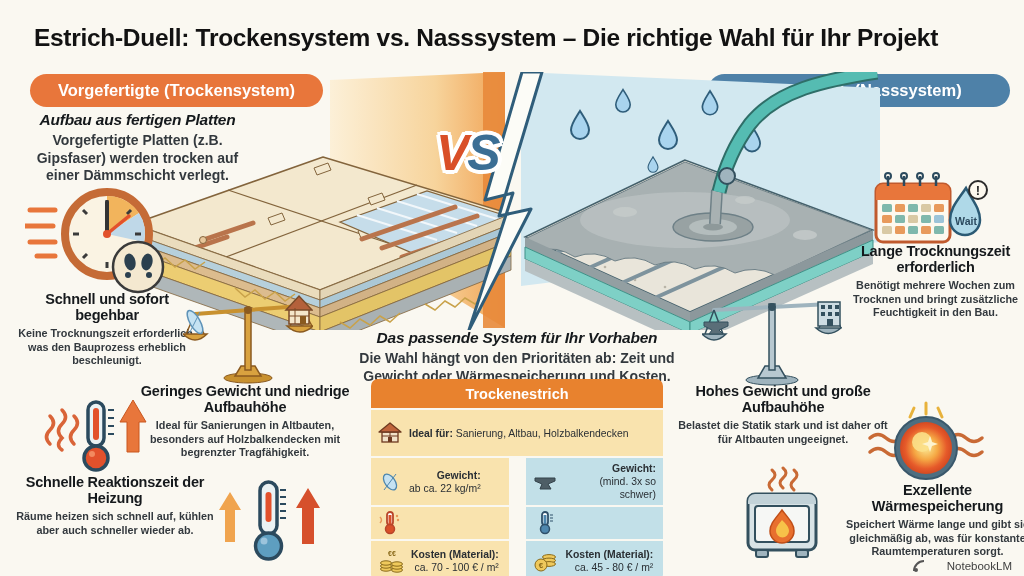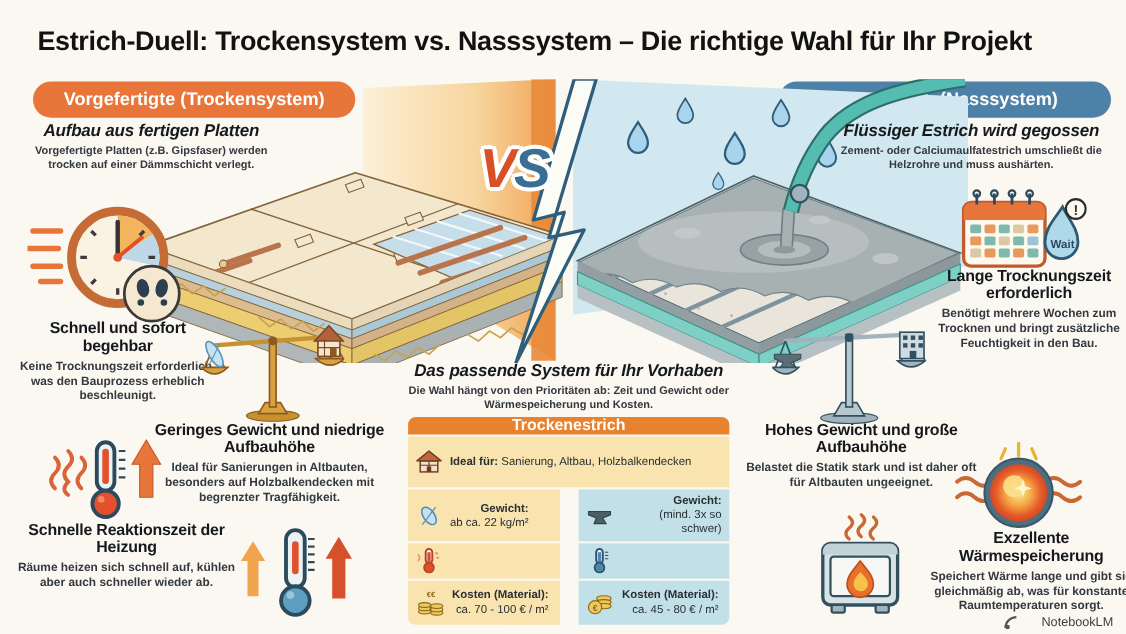--- a/index.html
+++ b/index.html
@@ -9,27 +9,27 @@
   .title { position:absolute; left:34px; top:24px; width:980px; font-size:24.5px; font-weight:bold; letter-spacing:-0.3px; color:#121212; }
   .pill { position:absolute; height:33px; border-radius:17px; color:#fff; font-weight:bold; font-size:16.5px; display:flex; align-items:center; justify-content:center; }
   .pill-left  { left:30px;  top:74px; width:293px; background:#E8763B; }
   .pill-right { left:708px; top:74px; width:302px; background:#4E81A8; }
   .illu { position:absolute; left:125px; top:72px; width:755px; height:258px; }
   .vs { position:absolute; left:436px; top:124px; font-size:50px; font-weight:bold; font-style:italic; letter-spacing:-2px;
         text-shadow:-3px -3px 0 #fff, 3px -3px 0 #fff, -3px 3px 0 #fff, 3px 3px 0 #fff, 0 4px 0 #fff, 0 -4px 0 #fff, 4px 0 0 #fff, -4px 0 0 #fff; z-index:5; }
   .vs .v { color:#D94F28; } .vs .s { color:#3B6E94; }
   .hgroup { position:absolute; text-align:center; z-index:4; }
   .h2 { font-weight:bold; font-size:15.5px; line-height:1.1; color:#15191C; letter-spacing:-0.2px;font-style:italic; }
-  .sub { font-size:10px; font-weight:bold; line-height:1.25; margin-top:4px; color:#33393E; }
+  .sub { font-size:14px; font-weight:bold; line-height:1.25; margin-top:4px; color:#33393E; }
   .ft { position:absolute; text-align:center; z-index:4; }
   .ft-t { font-weight:bold; font-size:14.5px; line-height:1.12; color:#15191C; letter-spacing:-0.2px; }
   .ft-b { font-size:10.8px; font-weight:bold; line-height:1.24; margin-top:4px; color:#33393E; }
   .icon { position:absolute; z-index:6; }
   .cmp { position:absolute; left:371px; top:379px; width:292px; z-index:6; }
-  .cmp-head { display:flex; gap:3px;flex-direction:column; }
+  .cmp-head { display:flex; gap:3px; }
   .ch { flex:1; height:29px; border-radius:7px 7px 0 0; display:flex; align-items:center; justify-content:center; color:#fff; font-weight:bold; font-size:14.5px; }
   .ch-orange { background:#E8822E; } .ch-blue { background:#4E87AE; }
   .cmp-row { display:flex; gap:17px; margin-top:2px;text-align:right; }
   .cell { flex:1; display:flex; align-items:center; gap:7px; padding:4px 7px; font-size:10.4px; line-height:1.25; color:#2A2F34; }
   .cell-l { background:#F9E3AE; } .cell-r { background:#C2E0E8; }
   .cmp-row:last-child .cell-l { border-radius:0 0 0 7px; }
   .cmp-row:last-child .cell-r { border-radius:0 0 7px 0; }
   .cell .lbl { font-weight:bold; }
   .cell svg { flex:0 0 auto; }
   .footer { position:absolute; right:12px; bottom:3px; display:flex; align-items:center; gap:21px; font-size:11.5px; color:#3F3F3F; z-index:7; }
@@ -245,24 +245,20 @@
     <circle cx="56" cy="63" r="3.5" fill="#9CC4DC"></circle>
     <g stroke="#2B4A5E" stroke-width="2">
         <line x1="72" y1="12" x2="78" y2="12"></line>
         <line x1="72" y1="19" x2="78" y2="19"></line>
         <line x1="72" y1="26" x2="78" y2="26"></line>
         <line x1="72" y1="33" x2="78" y2="33"></line>
         <line x1="72" y1="40" x2="78" y2="40"></line>
       </g>
   </svg>
 
-  <div class="hgroup" style="left:752px;top:111px;width:262px">
-    <div class="h2">Flüssiger Estrich wird gegossen</div>
-    <div class="sub">Zement- oder Calciumaulfatestrich umschließt die Helzrohre und muss aushärten.</div>
-  </div>
 
   <svg class="icon" style="left:870px;top:170px" width="118" height="78" viewBox="0 0 118 78">
     <rect x="6" y="14" width="74" height="58" rx="7" fill="#FDF9EF" stroke="#C05A2E" stroke-width="3"></rect>
     <path d="M6,21 a7,7 0 0 1 7,-7 h60 a7,7 0 0 1 7,7 v9 h-74 Z" fill="#E8763B"></path>
     <g stroke="#2B4A5E" stroke-width="2.5">
         <line x1="18" y1="6" x2="18" y2="16"></line>
         <line x1="34" y1="6" x2="34" y2="16"></line>
         <line x1="50" y1="6" x2="50" y2="16"></line>
         <line x1="66" y1="6" x2="66" y2="16"></line>
       </g>

